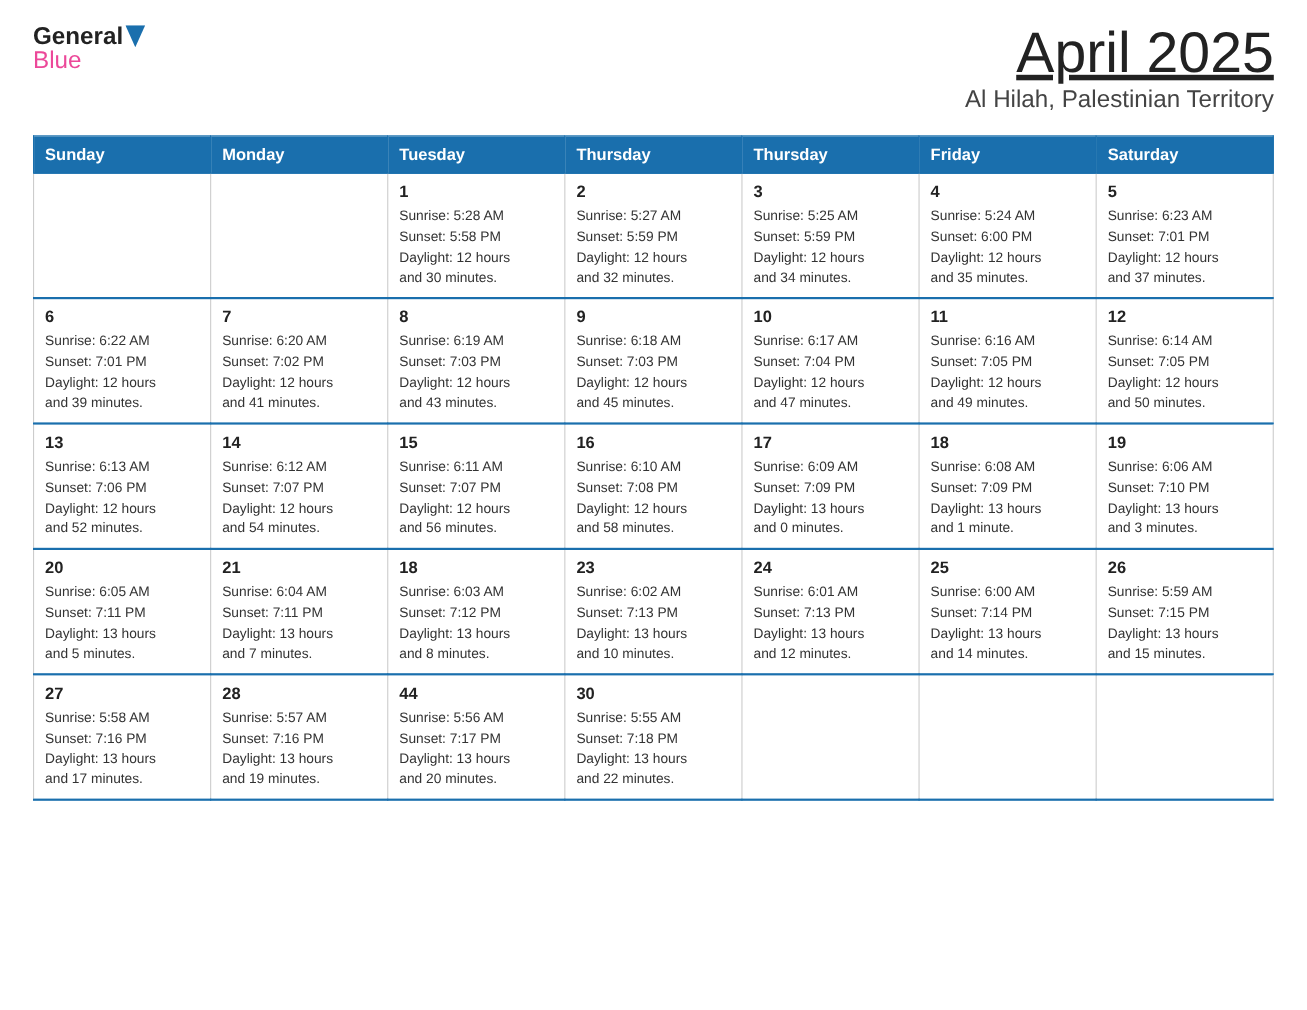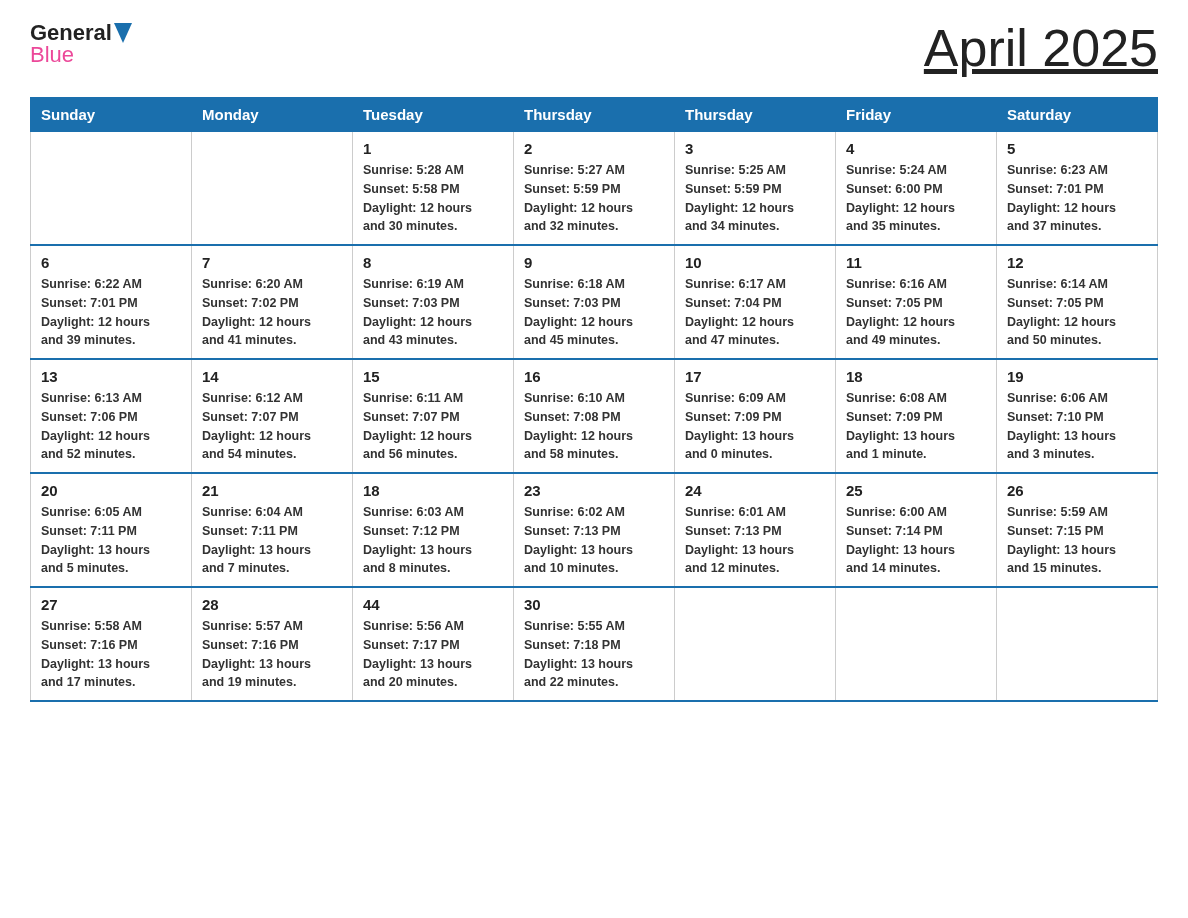--- a/index.html
+++ b/index.html
@@ -71,21 +71,20 @@
       font-size: 15px;
       font-weight: bold;
       color: #222;
       display: block;
       margin-bottom: 4px;
     }
     .calendar tbody tr td .day-info {
       color: #333;
       font-size: 12.5px;
       line-height: 1.5;
-      font-weight: bold;
     }
     .calendar tbody tr td.empty {
       background: #fff;
     }
     .calendar tbody tr {
       border-bottom: 2px solid #1a6fad;
     }
   </style>
 </head>
 <body>
@@ -99,20 +98,21 @@
           <svg width="18" height="20" viewBox="0 0 18 20">
             <polygon points="0,0 18,0 9,20" fill="#1a6fad"></polygon>
           </svg>
         </div>
       </div>
       <span class="logo-text-blue" style="margin-top:-4px;">Blue</span>
     </div>
   </div>
   <div class="title-block">
     <h1>April 2025</h1>
+    <h2>Al Hilah, Palestinian Territory</h2>
   </div>
 </div>
 
 <table class="calendar">
   <thead>
     <tr>
     <th>Sunday</th>
         <th>Monday</th>
         <th>Tuesday</th>
         <th>Thursday</th>

